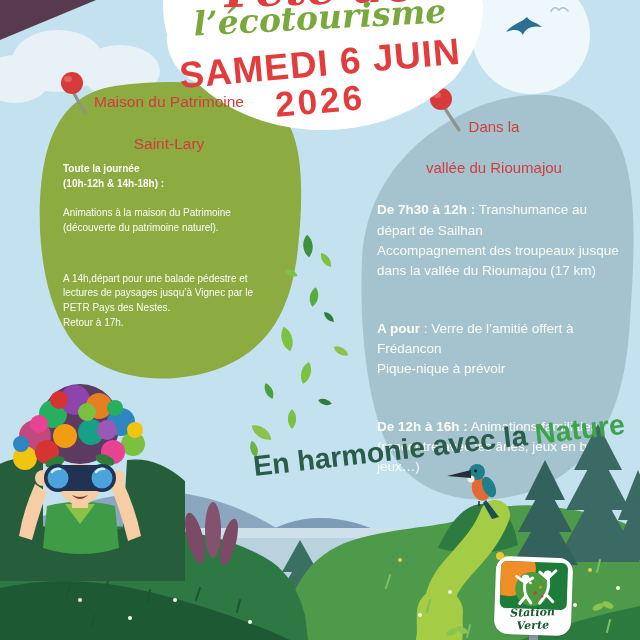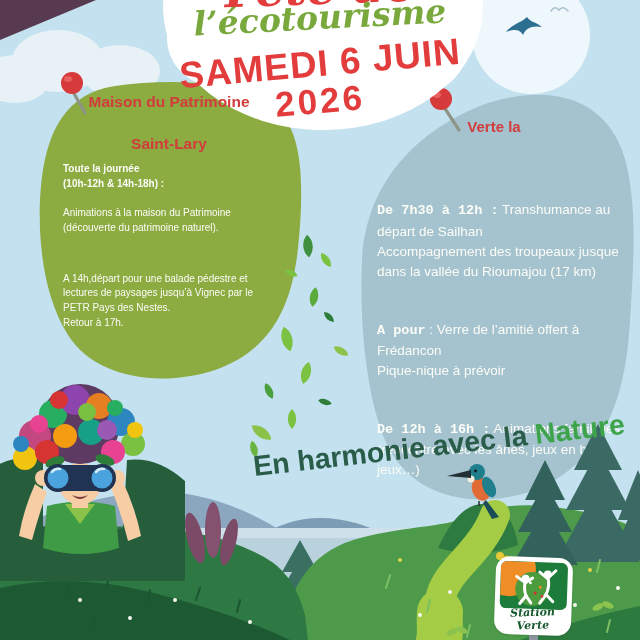--- a/index.html
+++ b/index.html
@@ -24,29 +24,29 @@
     font-size:47px;color:#e23c3c;transform:rotate(-2deg);line-height:1;}
   #script-title{left:168px;top:1px;width:304px;text-align:center;
     font-size:33px;color:#79a93d;transform:rotate(-3deg);line-height:1;}
   #date-line{left:140px;top:45px;width:360px;text-align:center;
     font-size:37px;font-weight:800;color:#e23c3c;transform:rotate(-5deg);
     letter-spacing:1px;line-height:1;}
   #year-line{left:140px;top:83px;width:360px;text-align:center;
     font-size:35px;font-weight:800;color:#e23c3c;transform:rotate(-5deg);
     letter-spacing:3px;line-height:1;}
   
-  .card-title{font-weight:700;color:#d23c3c;text-align:center;
+  .card-title{font-weight:400;color:#d23c3c;text-align:center;
     font-size:15.5px;line-height:1.35;white-space:pre-line;}
   #left-title{left:58px;top:92px;width:222px;}
   #right-title{left:398px;top:117px;width:192px;font-size:15px;}
   .card-body{color:#fcfcf7;font-size:10px;line-height:1.48;white-space:pre-line;}
   #left-body{left:63px;top:147px;width:213px;}
   #right-body{left:377px;top:180px;width:245px;font-size:13.5px;line-height:1.5;}
   .rc-item{margin:0 0 17px 0;white-space:pre-line;}
-  .rc-item b{font-weight:700;font-family:Liberation Mono, monospace;}
+  .rc-item b{font-weight:700;}
   .lc-bold{font-weight:700;white-space:pre-line;}
   .lc-p{white-space:pre-line;margin-top:0;}
   .lc-p2{white-space:pre-line;margin-top:21px;}
   
   .leaf{position:absolute;border-radius:0 100% 0 100%;}
   
   #slogan{left:233px;top:431px;width:412px;text-align:center;
     font-size:28.5px;font-weight:800;transform:rotate(-6.5deg);line-height:1;}
   #slogan .s1{color:#2a5c4a;} #slogan .s2{color:#3ea44b;}
   
@@ -104,22 +104,22 @@
   <div class="abs card-title" id="left-title"><span>Maison du Patrimoine</span><br>
     <span>Saint-Lary</span></div>
   <div class="abs card-body" id="left-body">
     <div class="lc-bold">Toute la journée
 (10h-12h &amp; 14h-18h) :</div>
     <div class="lc-p">Animations à la maison du Patrimoine (découverte du patrimoine naturel).</div>
     <div class="lc-p2">A 14h,départ pour une balade pédestre et lectures de paysages jusqu’à Vignec par le PETR Pays des Nestes.
 Retour à 17h.</div>
   </div>
 
-  <div class="abs card-title" id="right-title"><span>Verte la</span><br>
-    </div>
+  <div class="abs card-title" id="right-title"><span>Dans la</span><br>
+    <span>vallée du Rioumajou</span></div>
   <div class="abs card-body" id="right-body">
     <p class="rc-item"><b>De 7h30 à 12h :</b><span> Transhumance au départ de Sailhan
 Accompagnement des troupeaux jusque dans la vallée du Rioumajou (17 km)</span></p>
     <p class="rc-item"><b>A pour</b><span> : Verre de l’amitié offert à Frédancon
 Pique-nique à prévoir</span></p>
     <p class="rc-item"><b>De 12h à 16h :</b><span> Animations familiales (rencontre avec les ânes, jeux en bois, jeux…)</span></p>
   </div>
 
   <div class="leaf" style="left:300px;top:238px;width:16px;height:16px;background:#3e8f3e;transform:rotate(40deg);"></div>
   <div class="leaf" style="left:320px;top:254px;width:12px;height:12px;background:#7cc242;transform:rotate(10deg);"></div>

